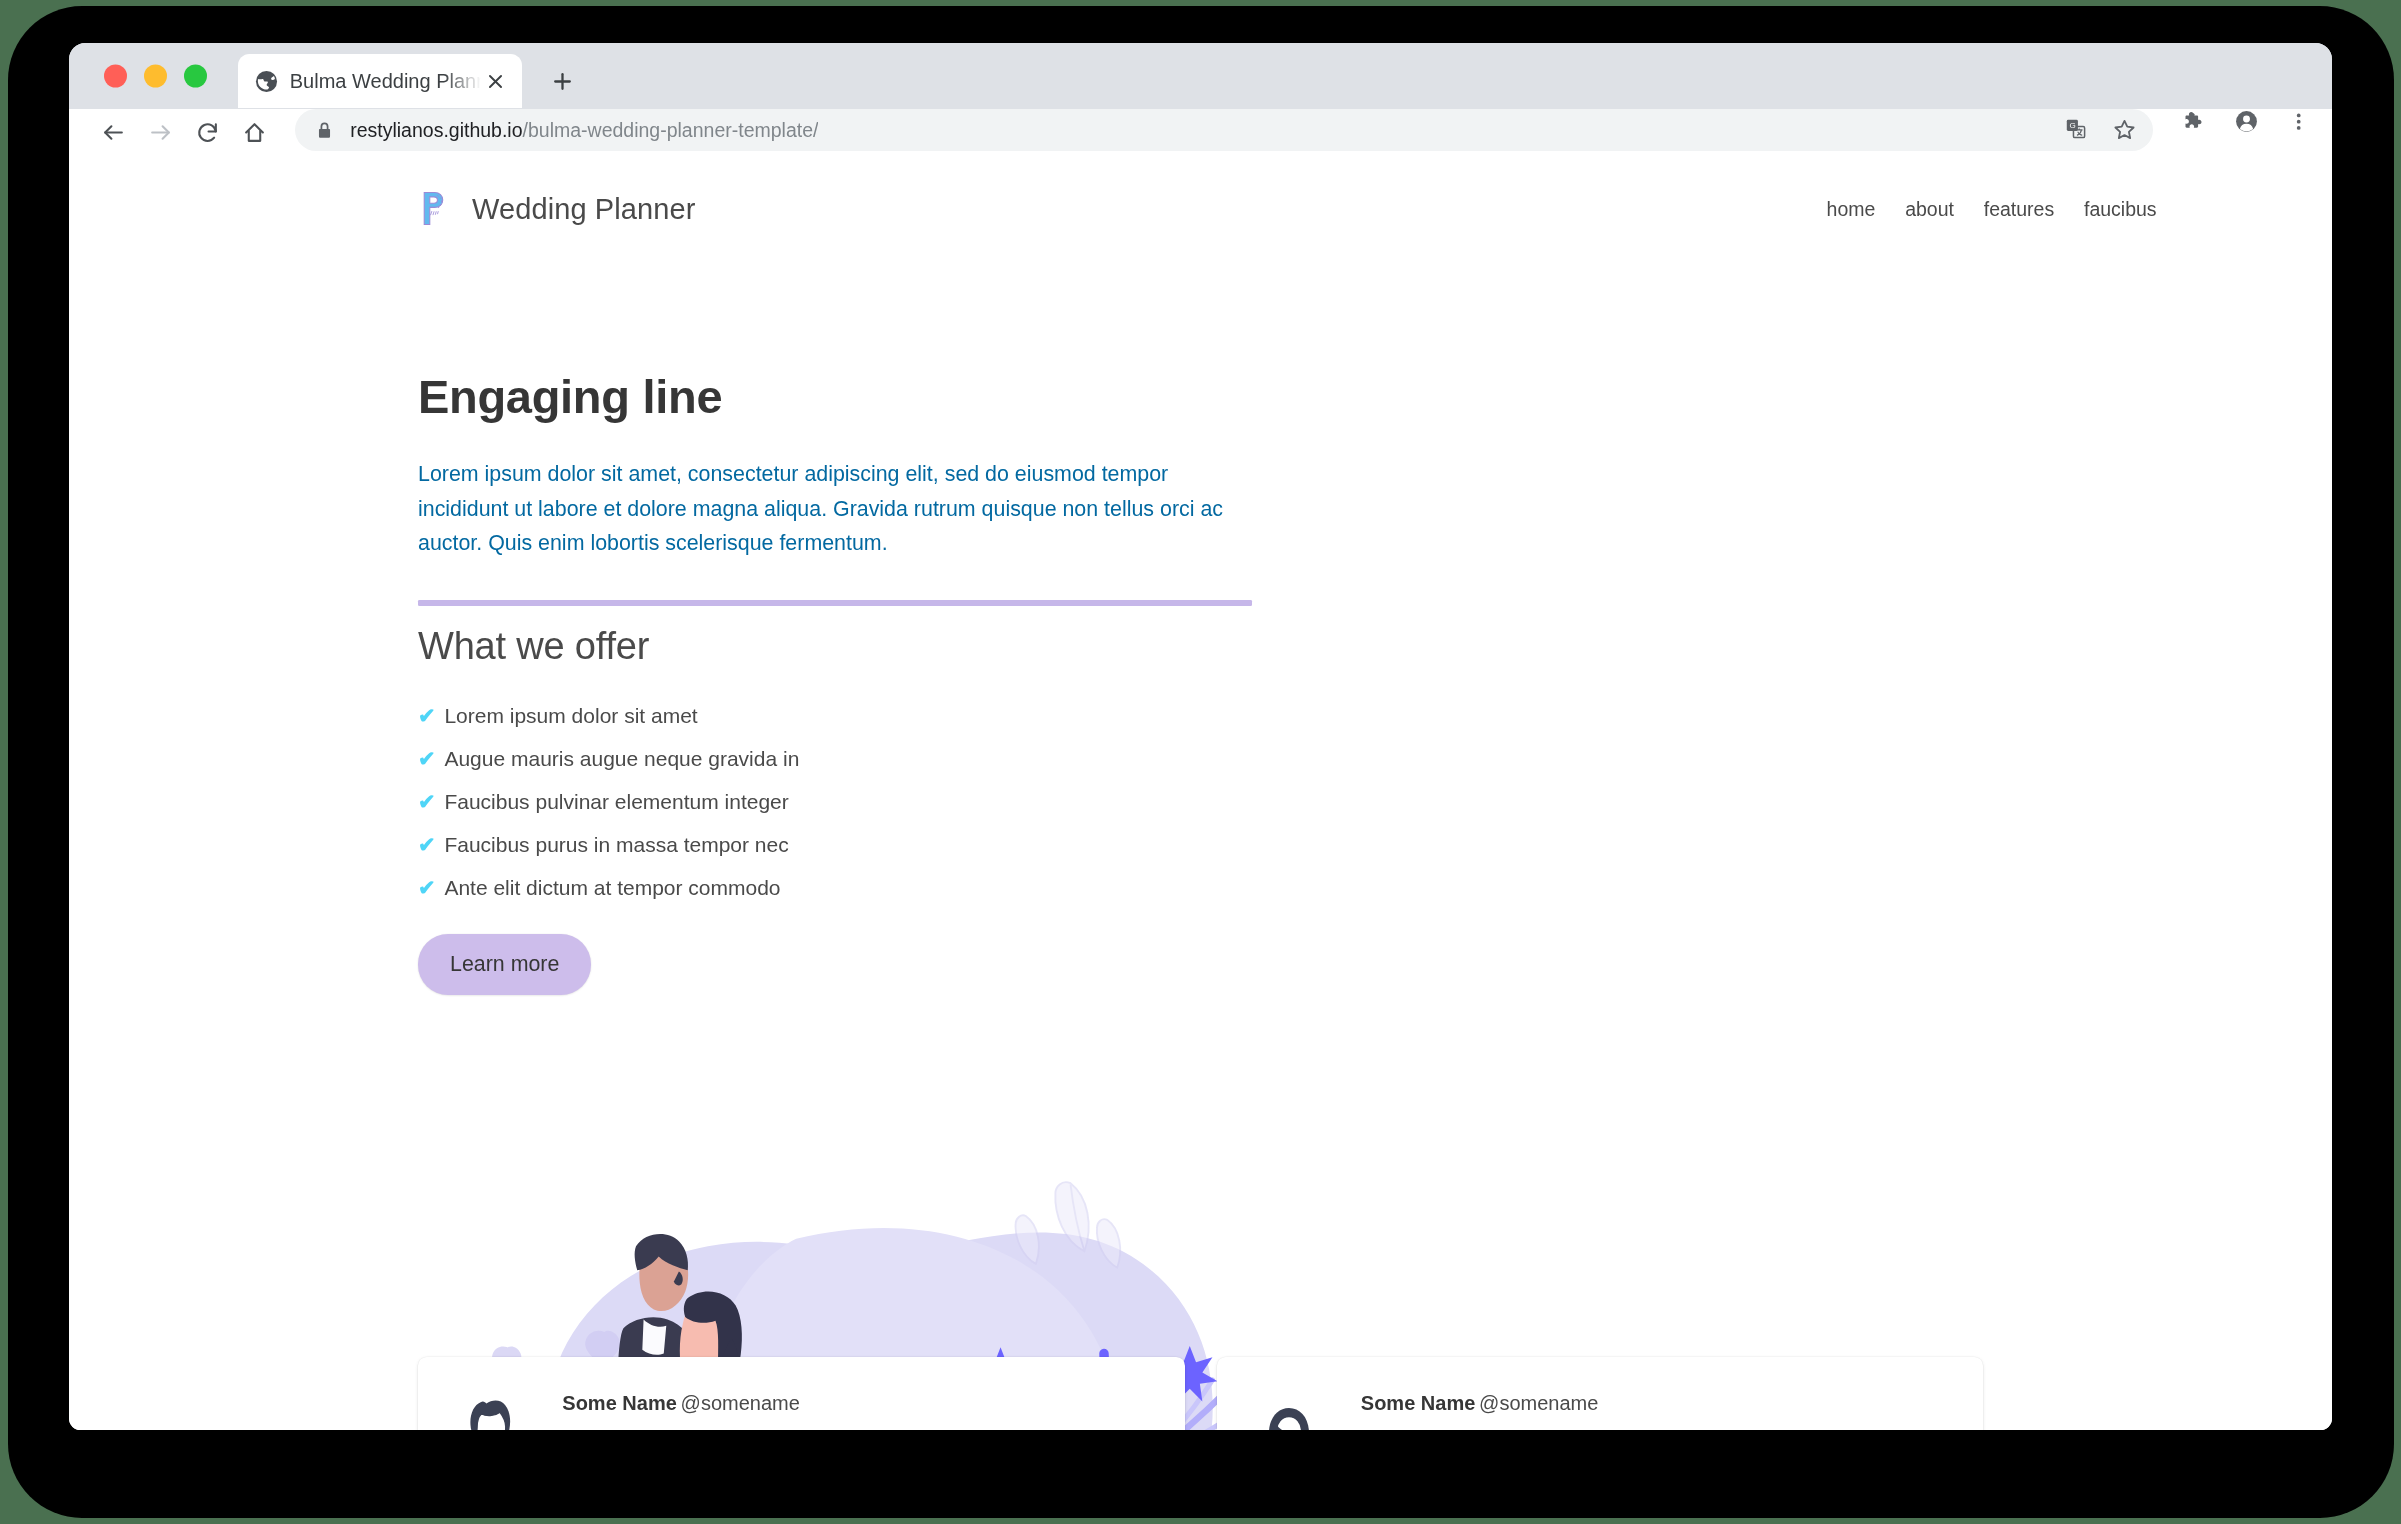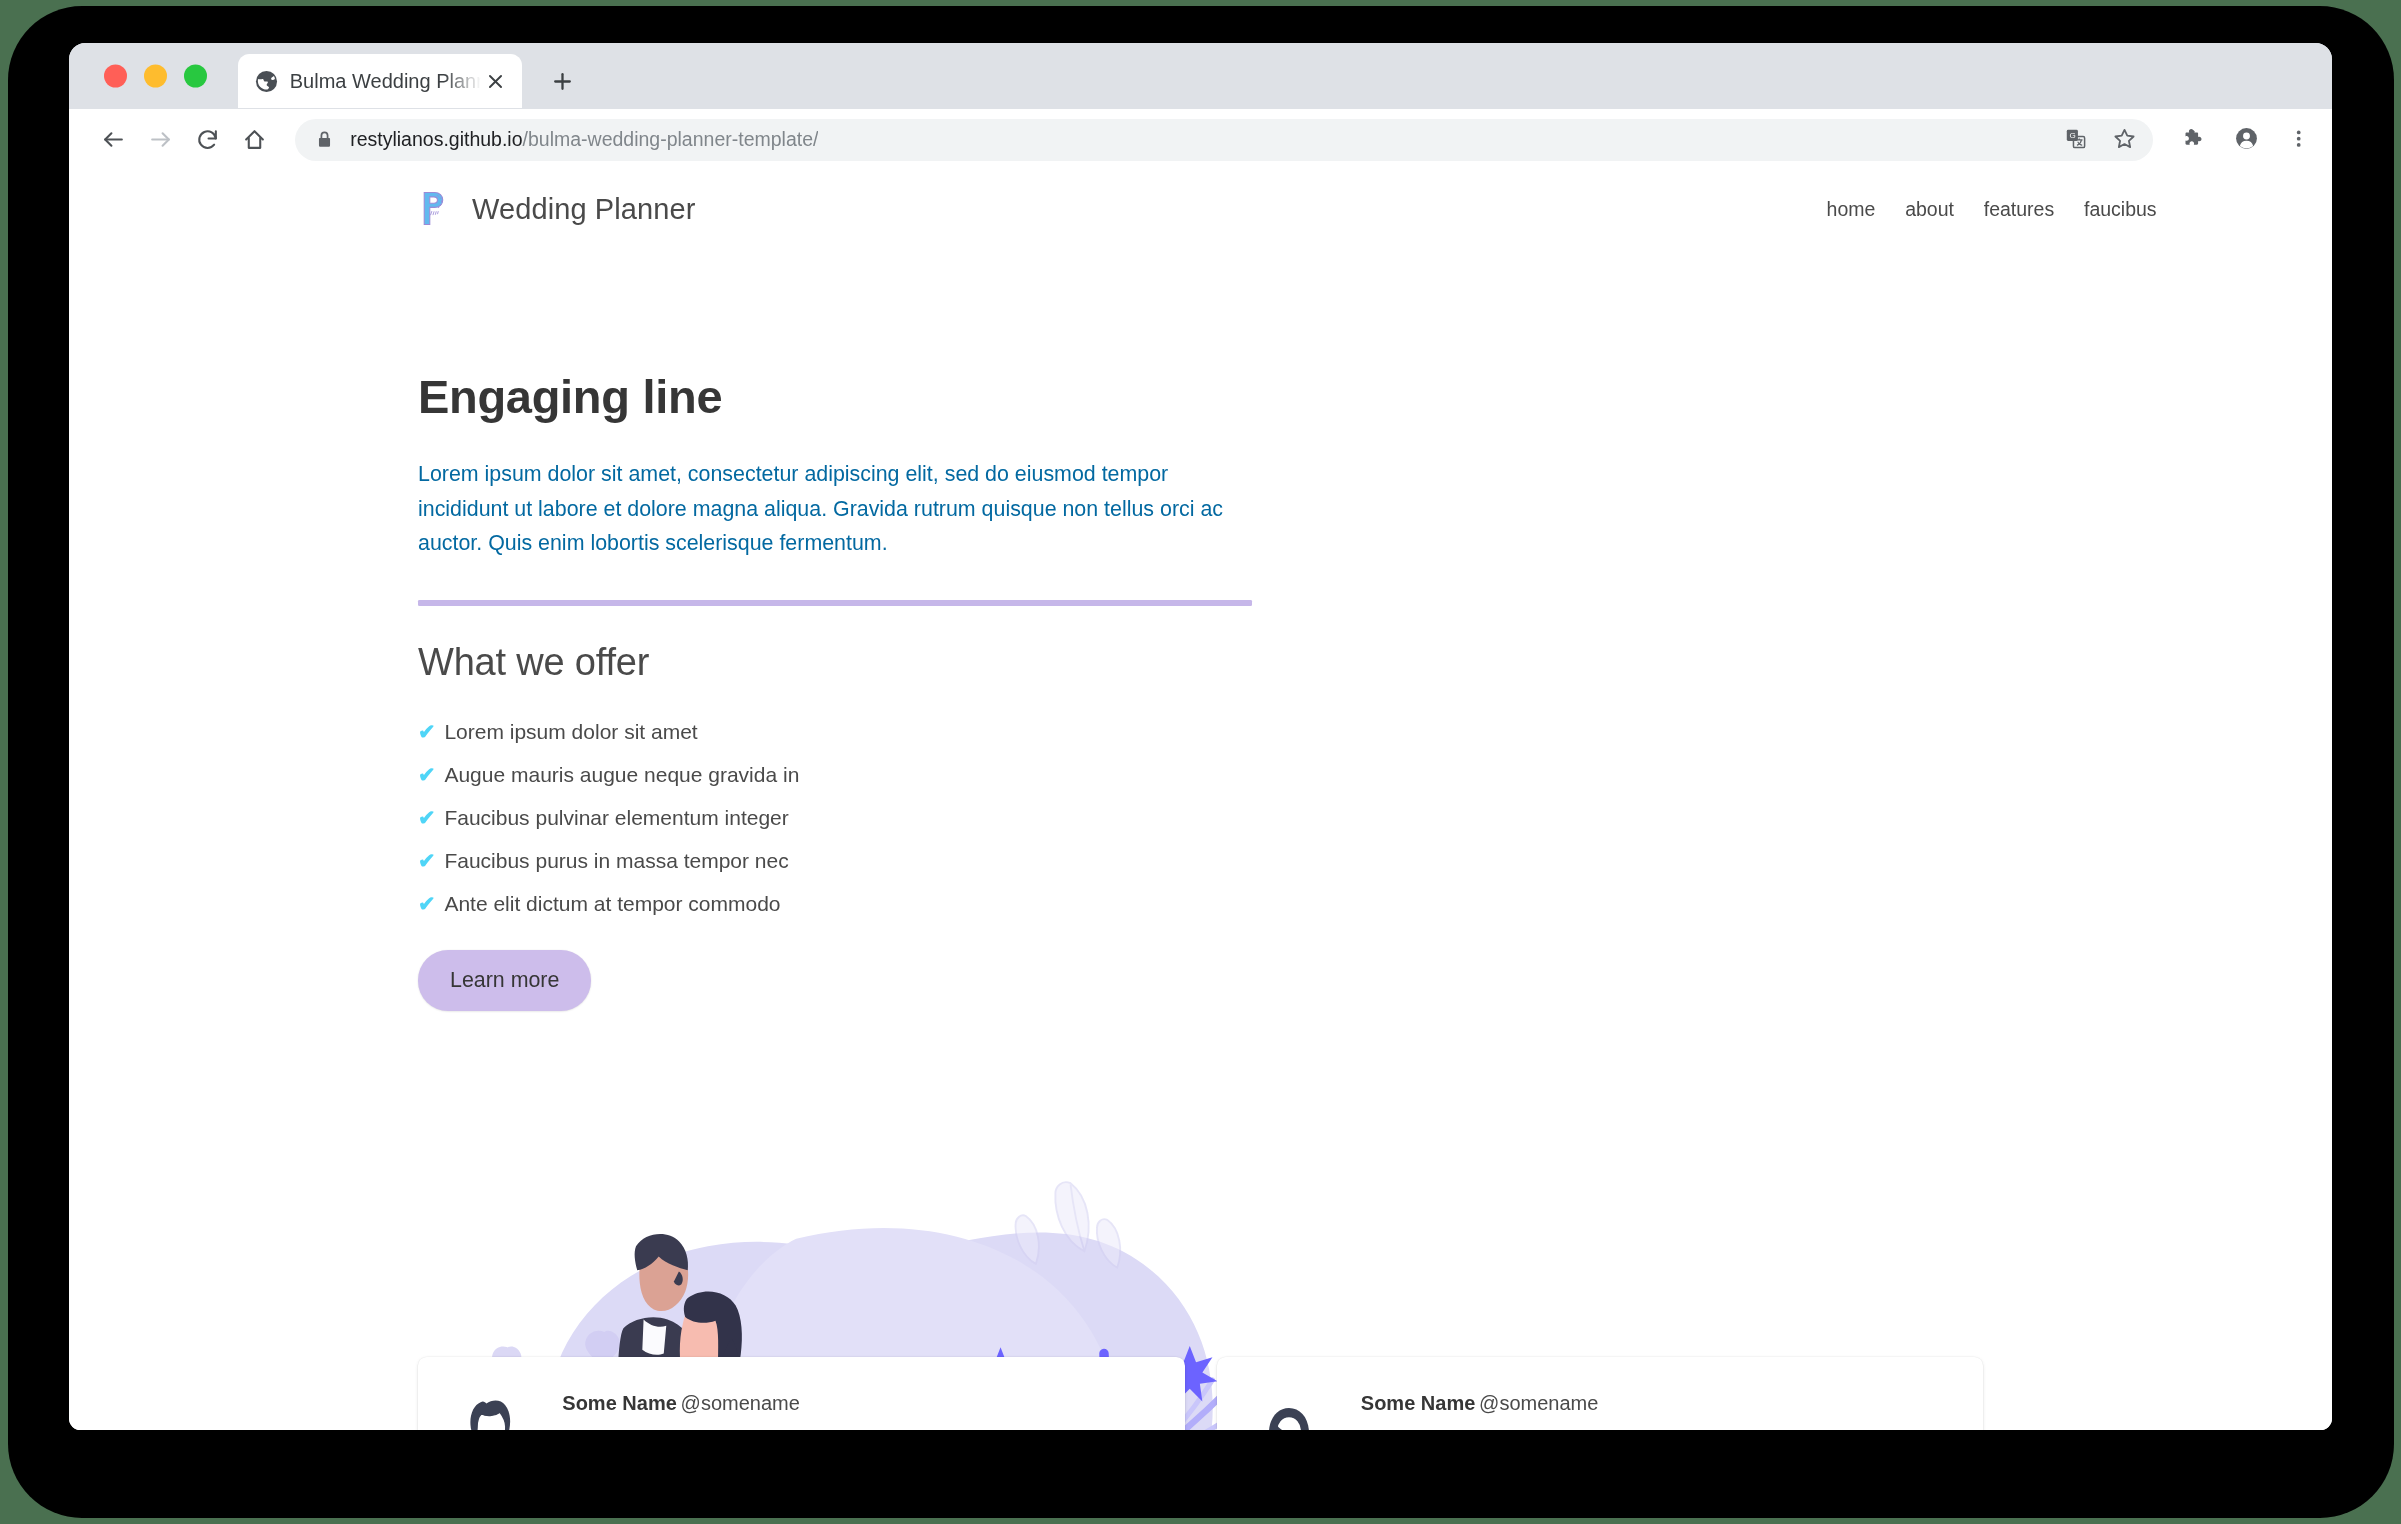--- a/index.html
+++ b/index.html
@@ -100,21 +100,21 @@
     width: 38px; height: 38px;
     display: flex; align-items: center; justify-content: center;
     color: #3c4043;
   }
 
   
   #toolbar {
     height: 61px;
     background: #ffffff;
     display: flex;
-    align-items: center;
+    align-items: flex-start;
     padding: 0 23px 0 21.4px;
     flex: 0 0 auto;
     gap: 0;
   }
   .nav-btn {
     width: 47px; height: 47px;
     display: flex; align-items: center; justify-content: center;
     color: #4e5256;
     flex: 0 0 auto;
   }
@@ -225,21 +225,21 @@
     max-width: 832px;
   }
   #hero-divider {
     margin-top: 39px;
     height: 6.3px;
     width: 834px;
     background: #c6b7e9;
     border-radius: 1.3px;
   }
   #offer-title {
-    margin-top: 35px;
+    margin-top: 19px;
     font-size: 38px;
     font-weight: 400;
     color: #4a4a4a;
     letter-spacing: -0.2px;
   }
   #offer-list {
     margin-top: 37px;
     list-style: none;
   }
   .offer-item {

